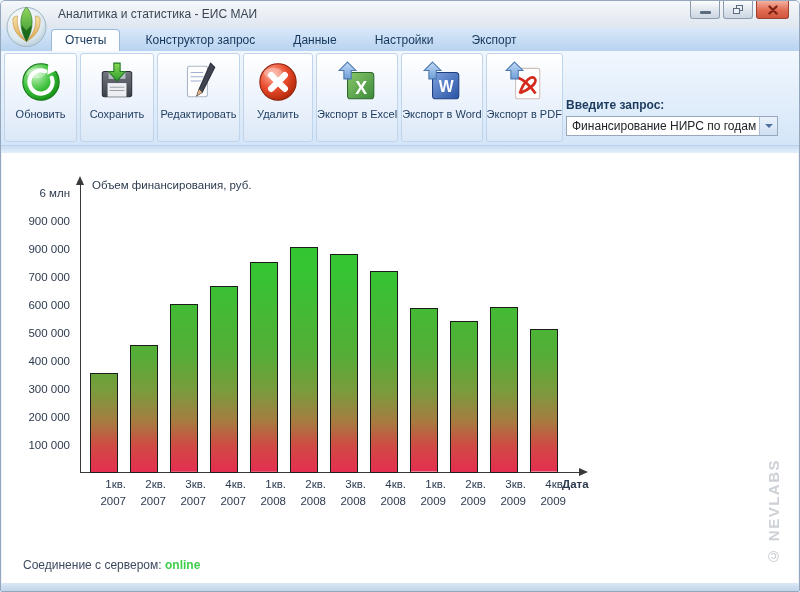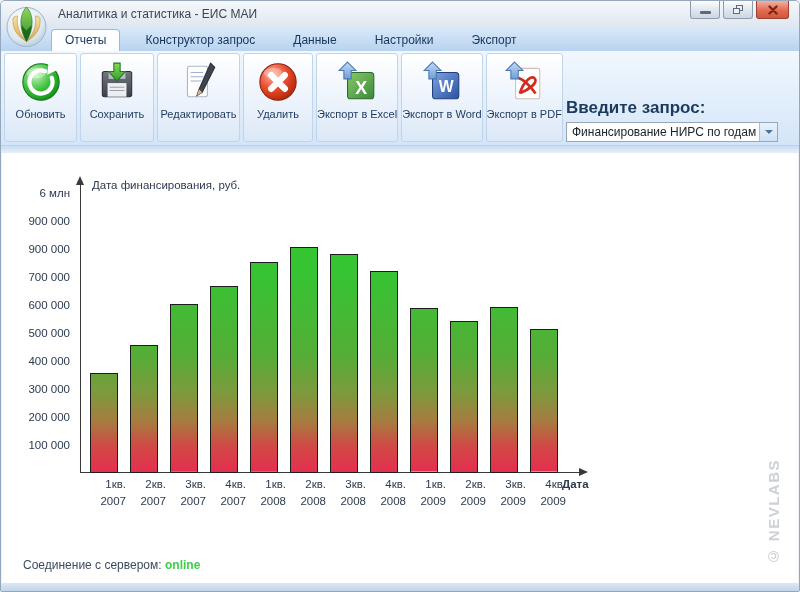--- a/index.html
+++ b/index.html
@@ -31,21 +31,21 @@
     background:linear-gradient(#f1f7fd,#ddebfa 70%,#d3e5f8);border-bottom:1px solid #bdd2ea;}
   .ribbon-band{position:absolute;top:145px;left:0;right:0;height:7px;
     background:linear-gradient(#c7dcf3,#e6effa);}
   .btns{position:absolute;left:3px;top:2px;display:flex;gap:3px;}
   .rbtn{height:89px;box-sizing:border-box;border:1px solid #c0d4ec;border-radius:3px;
     background:linear-gradient(#ffffff,#ecf3fc 55%,#dce8f7);display:flex;
     flex-direction:column;align-items:center;padding-top:7px;cursor:default;}
   .rbtn .lbl{font-size:11px;color:#1c3a5e;text-align:center;line-height:1.2;margin-top:5px;}
   
   .query{position:absolute;top:47px;left:565px;}
-  .query .qlbl{font-size:17px;color:#1c3a5e;font-weight:bold;}
+  .query .qlbl{font-size:12px;color:#1c3a5e;font-weight:bold;}
   .combo{margin-top:4px;width:212px;height:20px;background:#fff;border:1px solid #98a8bb;
     display:flex;align-items:center;box-sizing:border-box;cursor:default;}
   .combo-text{flex:1;padding:0 5px;font-size:12px;color:#202428;white-space:nowrap;overflow:hidden;}
   .combo-btn{width:17px;align-self:stretch;background:linear-gradient(#eaf2fb,#cfe0f4);
     border-left:1px solid #aebfd4;display:flex;align-items:center;justify-content:center;}
   .chev{width:0;height:0;border-left:4px solid transparent;border-right:4px solid transparent;
     border-top:4px solid #4f739f;}
   
   .content{position:absolute;top:152px;left:1px;right:1px;bottom:8px;background:#fff;}
   .chart{position:absolute;inset:0;}
@@ -243,21 +243,21 @@
         <div class="combo-btn">
           <div class="chev"></div>
         </div>
       </div>
     </div>
   </div>
   <div class="ribbon-band"></div>
 
   <div class="content">
     <div class="chart">
-      <div class="chart-title">Дата финансирования, руб.</div>
+      <div class="chart-title">Объем финансирования, руб.</div>
       <div class="axis-y"></div>
       <div class="axis-x"></div>
       <div class="arrow-up"></div>
       <div class="arrow-right"></div>
       <div class="xaxis-name">Дата</div>
     <div class="ylab" style="top: 286px;">100 000</div>
         <div class="ylab" style="top: 258px;">200 000</div>
         <div class="ylab" style="top: 230px;">300 000</div>
         <div class="ylab" style="top: 202px;">400 000</div>
         <div class="ylab" style="top: 174px;">500 000</div>

